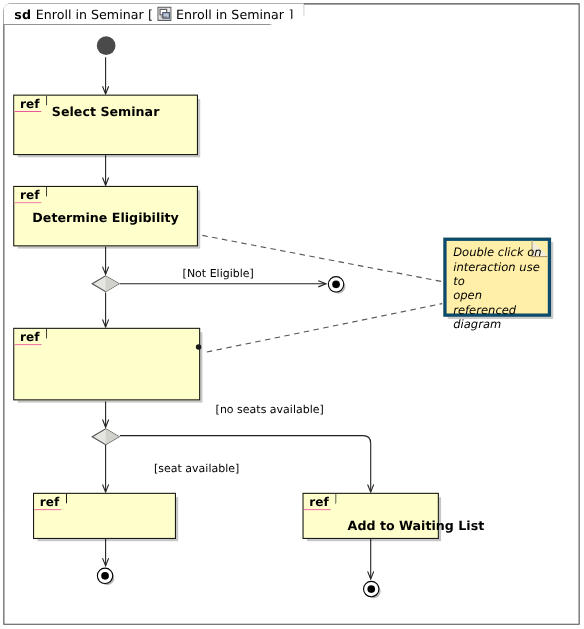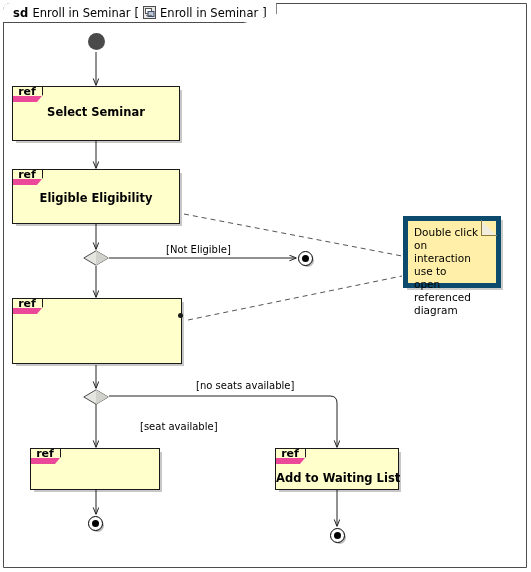--- a/index.html
+++ b/index.html
@@ -83,21 +83,21 @@
     box-shadow: 3px 3px 0 -1px rgba(0,0,0,0.22);
   }
   .refbox .ref-tag {
     position: absolute;
     left: 0;
     top: 0;
     height: 15px;
     min-width: 30px;
     box-sizing: border-box;
     border-right: 1px solid #1a1a1a;
-    border-bottom: 6px solid #ec4899;
+    border-bottom: 1px solid #ec4899;
     background: #ffffcc;
     font-size: 11px;
     font-weight: bold;
     color: #000;
     display: flex;
     align-items: center;
     justify-content: center;
     padding: 0 5px 0 4px;
     clip-path: polygon(0 0, 100% 0, 100% 52%, 80% 100%, 0 100%);
     line-height: 1;
@@ -157,22 +157,23 @@
     width: 26px;
     height: 15px;
   }
   .diamond svg { position: absolute; left: 0; top: 0; overflow: visible; }
 
   
   .note {
     position: absolute;
     box-sizing: border-box;
     background: #ffefa8;
-    border: 5px solid #0c4a6e;
+    border: 3px solid #0c4a6e;
     box-shadow: 3px 3px 0 -1px rgba(0,0,0,0.20);
+    font-style: italic;
   }
   .note .fold {
     position: absolute;
     right: -1px;
     top: -1px;
     width: 15px;
     height: 15px;
     background: #ffffff;
     border-left: 1px solid #8a7a3a;
     border-bottom: 1px solid #8a7a3a;
@@ -261,26 +262,26 @@
     <line x1="184" y1="214" x2="402" y2="256" stroke="#555555" stroke-width="1" stroke-dasharray="5,4"></line>
     <line x1="188" y1="320" x2="402" y2="276" stroke="#555555" stroke-width="1" stroke-dasharray="5,4"></line>
   </svg>
 
   <div class="layer">
 
     <div class="initial-node" style="left:88px; top:33px;"></div>
 
     <div class="refbox" style="left:12px; top:86px; width:168px; height:55px;">
       <div class="ref-tag">ref</div>
-      <div class="ref-name" style="top:18px;">Select Seminar</div>
+      <div class="ref-name" style="top:7px;">Select Seminar</div>
     </div>
 
     <div class="refbox" style="left:12px; top:169px; width:168px; height:55px;">
       <div class="ref-tag">ref</div>
-      <div class="ref-name" style="top:21px;">Eligible Eligibility</div>
+      <div class="ref-name" style="top:21px;">Determine Eligibility</div>
     </div>
 
     <div class="diamond" style="left:83px; top:250px;">
       <svg width="26" height="16" viewBox="0 0 26 16">
         <polygon points="13,0.8 25.2,8 13,15.2 0.8,8" fill="#e6e6e1" stroke="#4d4d4d" stroke-width="1"></polygon>
         <polygon points="13,0.8 25.2,8 13,15.2" fill="#d2d2cc" stroke="none"></polygon>
       </svg>
     </div>
 
     <div class="final-node" style="left:298px; top:251px;"></div>
@@ -296,32 +297,32 @@
         <polygon points="13,0.8 25.2,8 13,15.2" fill="#d2d2cc" stroke="none"></polygon>
       </svg>
     </div>
 
     <div class="refbox" style="left:30px; top:448px; width:130px; height:42px;">
       <div class="ref-tag">ref</div>
     </div>
 
     <div class="refbox" style="left:275px; top:448px; width:124px; height:42px;">
       <div class="ref-tag">ref</div>
-      <div class="ref-name" style="top:22px;">Add to Waiting List</div>
+      <div class="ref-name" style="top:22px;padding-left:40px;">Add to Waiting List</div>
     </div>
 
     <div class="final-node" style="left:88px; top:516px;"></div>
     <div class="final-node" style="left:330px; top:528px;"></div>
 
     <div class="note" style="left:403px; top:216px; width:98px; height:72px;">
       <div class="fold"></div>
       <div class="note-text">Double click on
 interaction use to
 open referenced
 diagram</div>
     </div>
 
     <div class="edge-label" style="left:166px; top:244px;">[Not Eligible]</div>
-    <div class="edge-label" style="left:196px; top:380px;">[no seats available]</div>
+    <div class="edge-label" style="left:196px; top:367px;">[no seats available]</div>
     <div class="edge-label" style="left:100px; top:421px;margin-left:40px;">[seat available]</div>
 
   </div>
 </div>
 
 </body></html>

